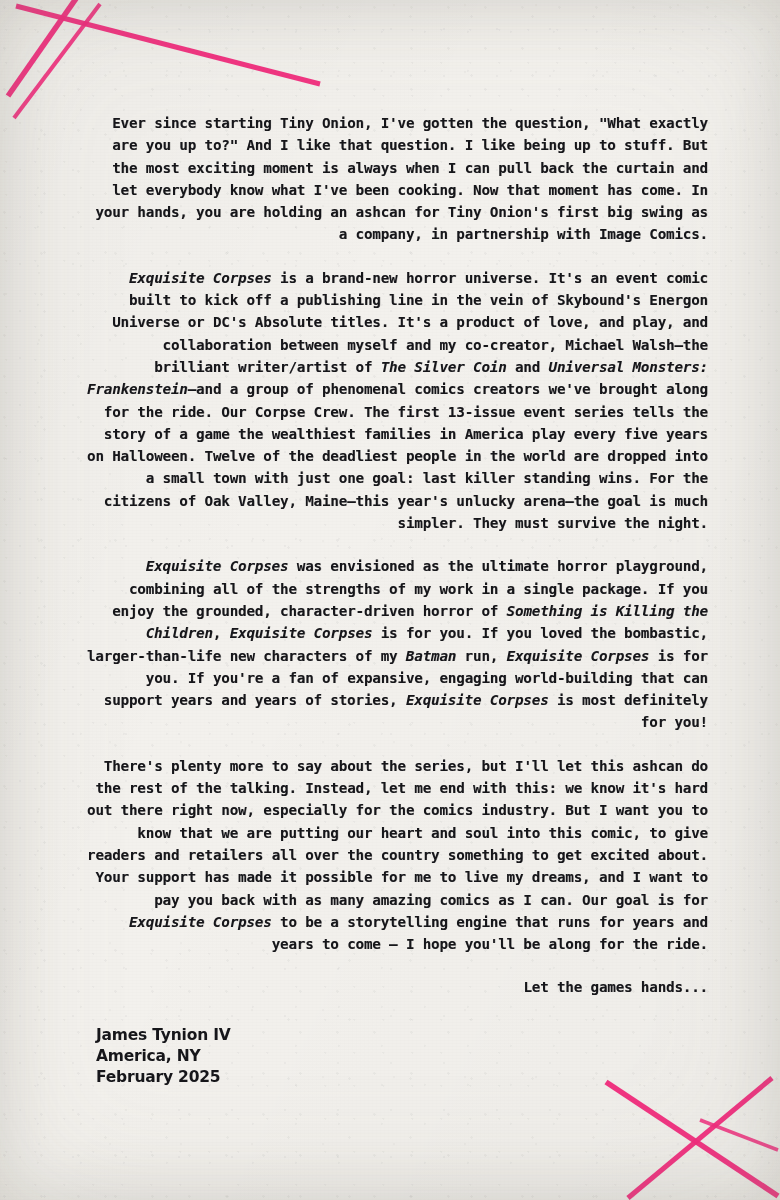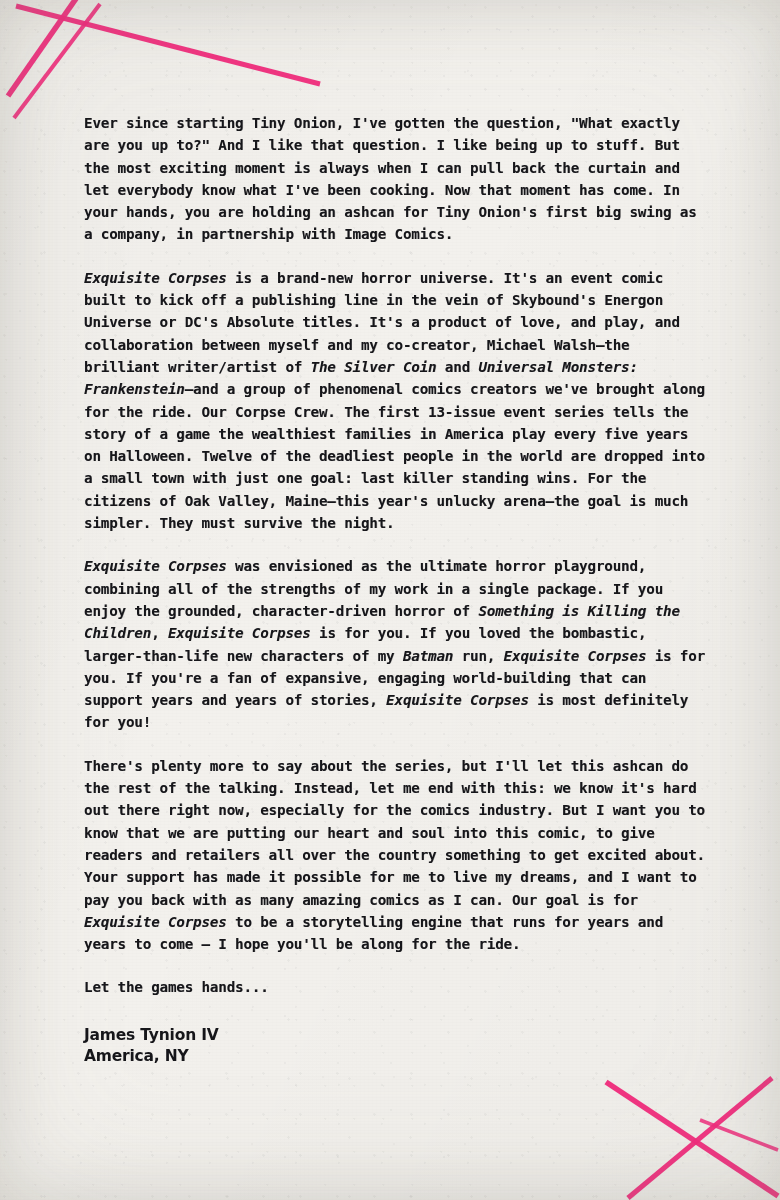--- a/index.html
+++ b/index.html
@@ -60,30 +60,32 @@
     color: #16161a;
     font-size: 14.2px;
     line-height: 22.3px;
     letter-spacing: -0.15px;
     font-weight: 700;
     -webkit-font-smoothing: none;
   }
   .content p {
     margin: 0 16px 21px 0;
     text-shadow: 0.35px 0.25px 0 rgba(20,20,22,0.35);
+    text-align: right;
   }
   .content p:last-child { margin-bottom: 0; }
 
   .sign {
     margin-top: 26px;
     font-family: "DejaVu Sans", sans-serif;
     font-weight: 700;
     font-size: 15.5px;
     line-height: 21px;
     letter-spacing: -0.2px;
+    margin-left: 12px;
   }
   .sign div { white-space: nowrap; }
 
   em { font-style: italic; }
 </style>
 </head>
 <body>
 
 <div class="paper"></div>
 <div class="grain"></div>
@@ -110,14 +112,15 @@
 
   <p><em>Exquisite Corpses</em> was envisioned as the ultimate horror playground, combining all of the strengths of my work in a single package. If you enjoy the grounded, character-driven horror of <em>Something is Killing the Children</em>, <em>Exquisite Corpses</em> is for you. If you loved the bombastic, larger-than-life new characters of my <em>Batman</em> run, <em>Exquisite Corpses</em> is for you. If you're a fan of expansive, engaging world-building that can support years and years of stories, <em>Exquisite Corpses</em> is most definitely for you!</p>
 
   <p>There's plenty more to say about the series, but I'll let this ashcan do the rest of the talking. Instead, let me end with this: we know it's hard out there right now, especially for the comics industry. But I want you to know that we are putting our heart and soul into this comic, to give readers and retailers all over the country something to get excited about. Your support has made it possible for me to live my dreams, and I want to pay you back with as many amazing comics as I can. Our goal is for <em>Exquisite Corpses</em> to be a storytelling engine that runs for years and years to come — I hope you'll be along for the ride.</p>
 
   <p>Let the games hands...</p>
 
   <div class="sign">
     <div>James Tynion IV</div>
     <div>America, NY</div>
+    <div>February 2025</div>
   </div>
 </div>
 
 </body></html>

